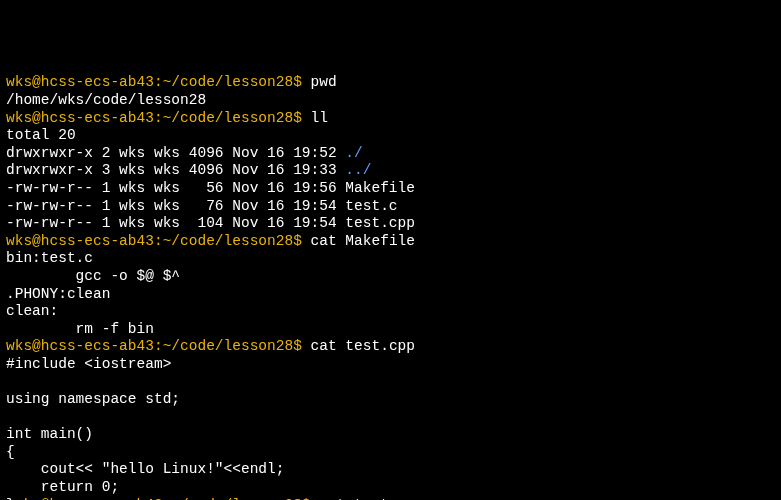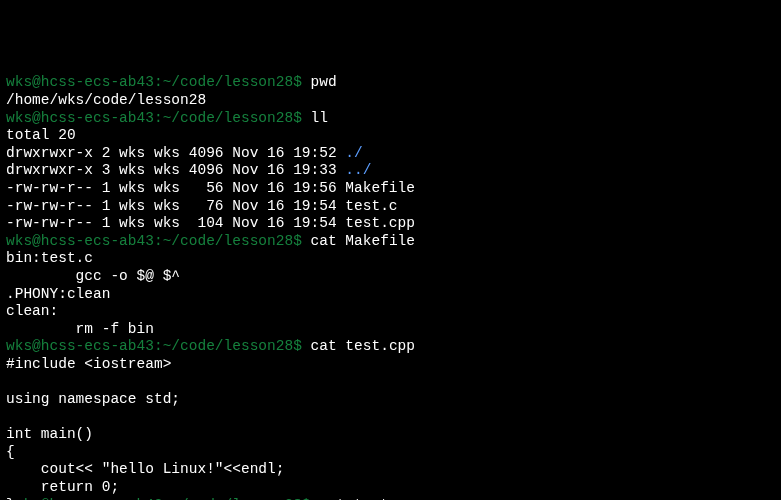--- a/index.html
+++ b/index.html
@@ -13,21 +13,21 @@
       font-family: "Courier New", Courier, monospace;
       font-size: 14.5px;
       line-height: 17.6px;
       padding: 4px 6px;
       white-space: pre;
       width: 781px;
       height: 500px;
       overflow: hidden;
     }
     .prompt-user {
-      color: #15803d;
+      color: #eab308;
     }
     .path-dot {
       color: #5c9eff;
     }
     .line {
       display: block;
     }
   </style>
 </head>
 <body>

